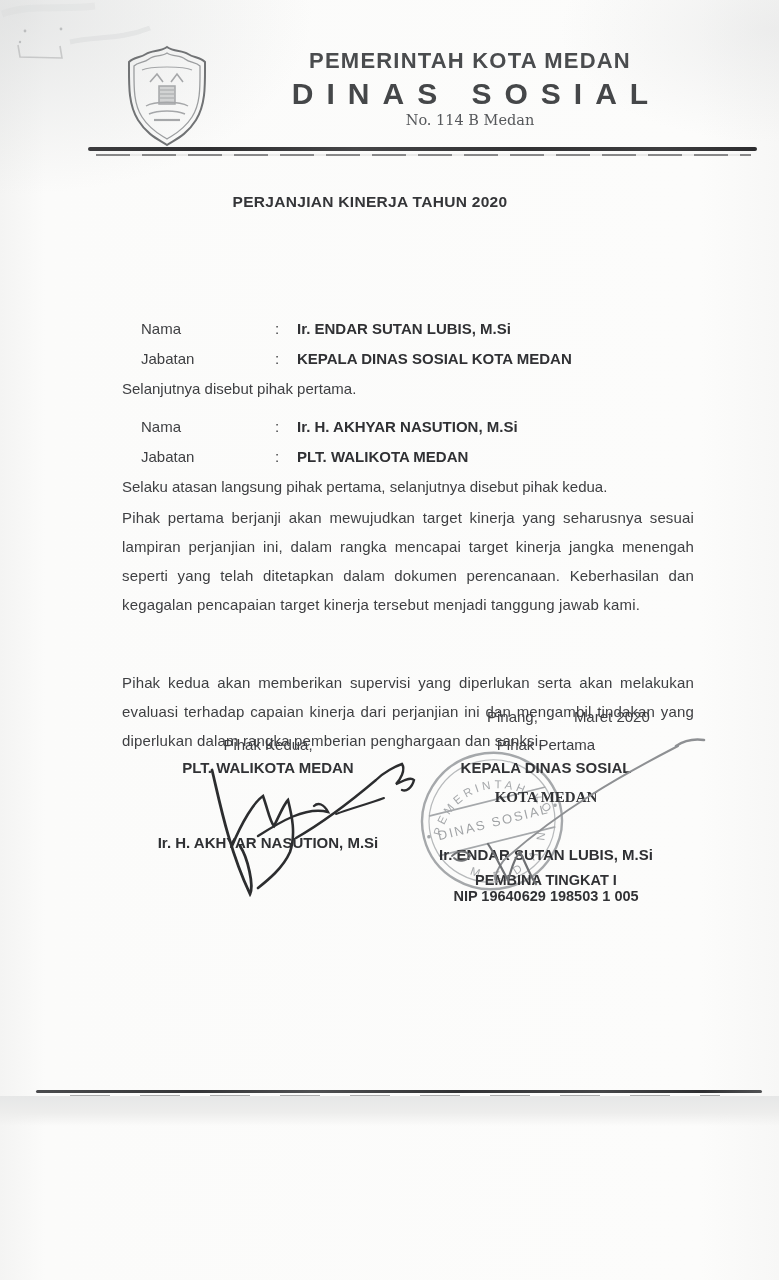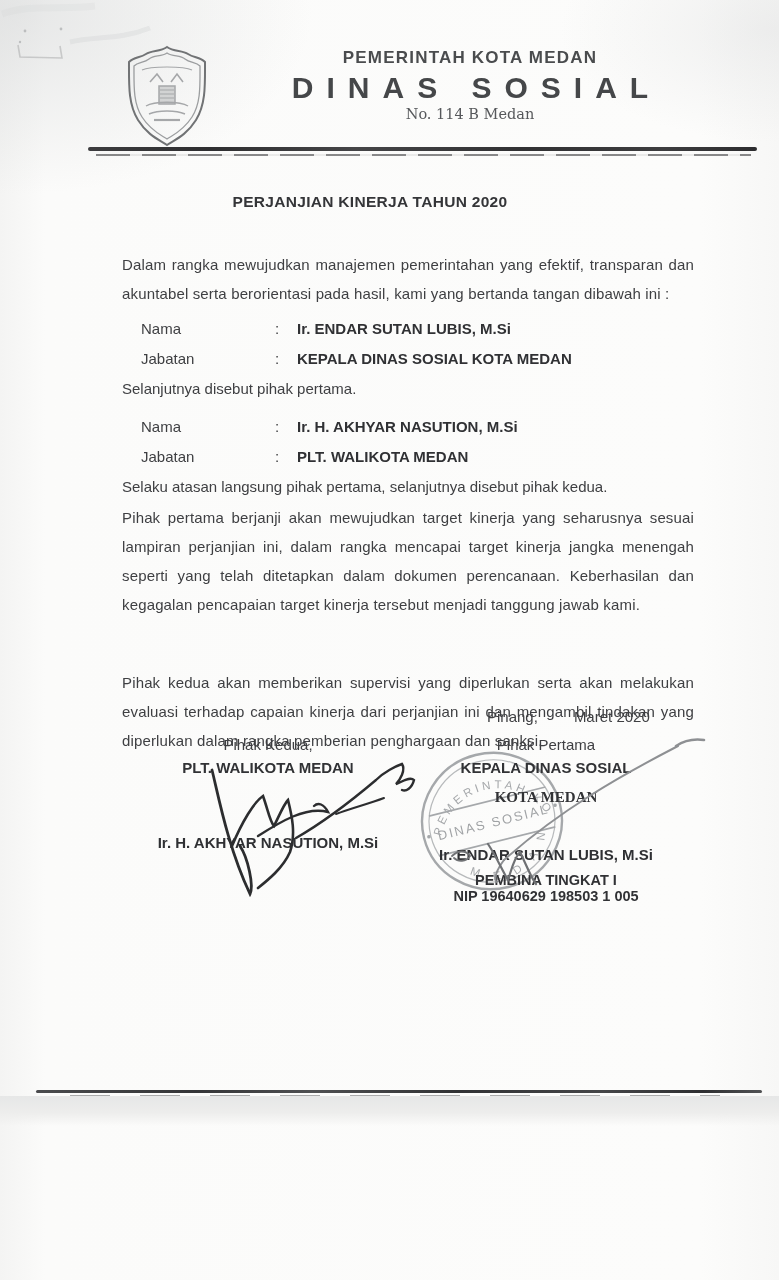--- a/index.html
+++ b/index.html
@@ -13,21 +13,21 @@
     position:relative;width:779px;height:1280px;overflow:hidden;
     background:
       radial-gradient(ellipse 420px 260px at 18px 12px, rgba(205,207,208,.45), rgba(205,207,208,0) 70%),
       radial-gradient(ellipse 300px 160px at 770px 30px, rgba(215,216,217,.35), rgba(215,216,217,0) 70%),
       linear-gradient(90deg, #f4f4f3 0px, #fbfbfa 45px, #fcfcfb 700px, #f7f7f6 779px);
     color:#3f4043;
   }
   
   .crest{position:absolute;left:116px;top:44px;width:102px;height:104px;}
   .header-text{position:absolute;left:225px;top:48px;width:490px;text-align:center;color:#4b4d4f;}
-  .org1{font-size:17px;font-weight:700;letter-spacing:1.2px;color:#4a4c4e;}
+  .org1{font-size:22px;font-weight:700;letter-spacing:1.2px;color:#4a4c4e;}
   .org2{font-size:30px;font-weight:700;letter-spacing:13px;margin-top:3px;color:#454749;text-indent:13px;}
   .addr{font-family:"DejaVu Serif", serif;font-size:14.5px;color:#56585b;margin-top:5px;line-height:18px;}
   .addr2{font-family:"DejaVu Serif", serif;font-size:14.5px;color:#56585b;line-height:18px;}
   .rule-thick{position:absolute;left:88px;top:147px;width:669px;height:4px;
     background:linear-gradient(90deg,#3c3c3e 0%,#2f2f31 18%,#454547 40%,#313133 65%,#3d3d3f 86%,#2c2c2e 100%);
     border-radius:2px;}
   .rule-thin{position:absolute;left:96px;top:154px;width:655px;height:2px;opacity:.65;
     background:repeating-linear-gradient(90deg,#4a4a4c 0 34px, rgba(74,74,76,.15) 34px 46px);}
   
   .doc-title{position:absolute;left:120px;top:193px;width:500px;text-align:center;
@@ -99,21 +99,20 @@
   <div class="header-text">
     <div class="org1">PEMERINTAH KOTA MEDAN</div>
     <div class="org2">DINAS SOSIAL</div>
     <div class="addr2">No. 114 B Medan</div>
   </div>
   <div class="rule-thick"></div>
   <div class="rule-thin"></div>
 
   <div class="doc-title">PERJANJIAN KINERJA TAHUN 2020</div>
 
-  <div class="para p1">Dalam rangka mewujudkan manajemen pemerintahan yang efektif, transparan dan akuntabel serta berorientasi pada hasil, kami yang bertanda tangan dibawah ini :</div>
 
   <div class="id-block b1">
     <div class="id-row">
       <span class="id-label">Nama</span><span class="id-colon">:</span><span class="id-value">Ir. ENDAR SUTAN LUBIS, M.Si</span>
     </div>
     <div class="id-row">
       <span class="id-label">Jabatan</span><span class="id-colon">:</span><span class="id-value">KEPALA DINAS SOSIAL KOTA MEDAN</span>
     </div>
     <div class="id-note">Selanjutnya disebut pihak pertama.</div>
   </div>

